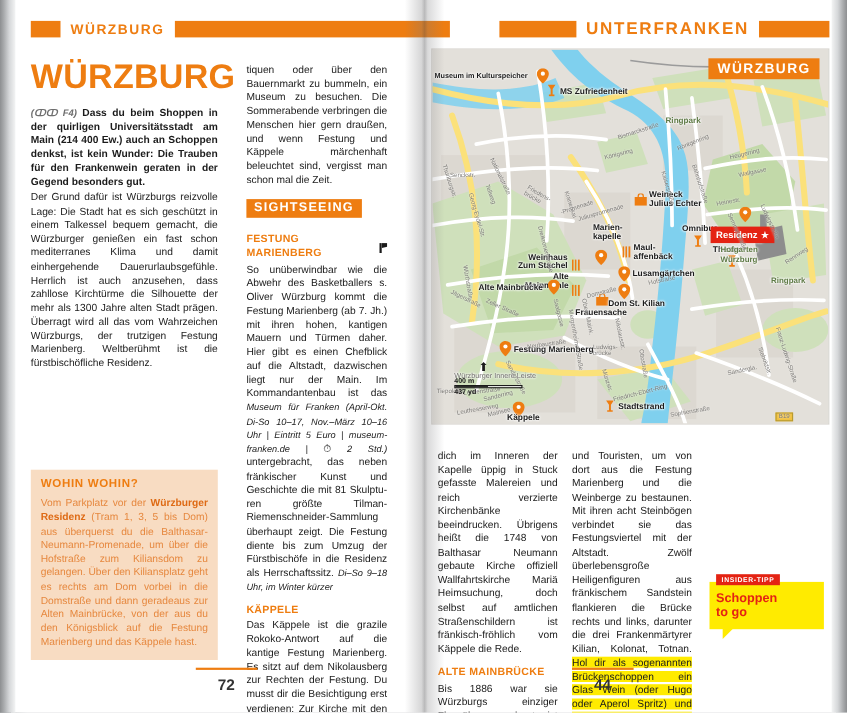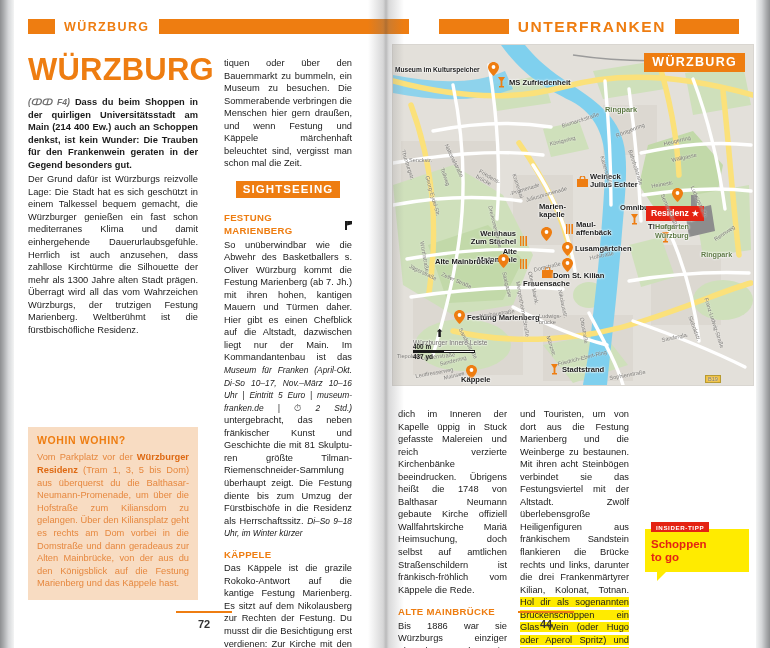--- a/index.html
+++ b/index.html
@@ -40,21 +40,21 @@
     z-index: 30; pointer-events: none;
   }
 
   
   .runhead {
     position: absolute; top: 18px; height: 17px;
     display: flex; align-items: center; gap: 0;
     z-index: 20;
   }
   .runhead.left { left: 28px; }
-  .runhead.right { right: 31px; flex-direction: row-reverse; margin-left: 16px; }
+  .runhead.right { right: 16px; flex-direction: row-reverse; margin-left: 16px; }
   .rh-block {
     background: #EE7D11; height: 15px; width: 27px; display:block;
   }
   .rh-bar {
     background: #EE7D11; height: 15px; display:block;
   }
   .rh-text {
     color: #EE7D11; font-weight: 700; font-size: 12.5px;
     letter-spacing: 1.4px; padding: 0 9px; white-space: nowrap;
   }
@@ -115,21 +115,21 @@
     color: #EE7D11; font-weight: 800; font-size: 10.5px;
     letter-spacing: 0.6px; margin-bottom: 5px;
   }
   .wz-body {
     color: #E6883F; font-size: 9.3px; line-height: 12.6px; text-align: justify;
   }
   .wz-body b { color: #DE6A14; font-weight: 700; }
 
   
   .pagenum {
-    position: absolute; bottom: 18px; font-weight: 800; font-size: 11px; color: #333;
+    position: absolute; bottom: 18px; font-weight: 800; font-size: 14px; color: #333;
   }
   .pagenum .rule {
     position: absolute; left: 50%; transform: translateX(-50%);
     top: -7px; width: 56px; height: 1.6px; background: #EE7D11;
   }
   .pn-left  { left: 198px; }
   .pn-right { left: 540px; }
 
   
   .map {
@@ -220,21 +220,21 @@
 
   <div class="lp-title">WÜRZBURG</div>
 
   <div class="col col1">
     <p class="lead"><span class="mapref">(ↀↀ F4)</span> <span>Dass du beim Shoppen in der quirligen Universitätsstadt am Main (214 400 Ew.) auch an Schoppen denkst, ist kein Wunder: Die Trauben für den Frankenwein geraten in der Gegend besonders gut.</span></p>
     <p style="margin-top:2px">Der Grund dafür ist Würzburgs reizvolle Lage: Die Stadt hat es sich geschützt in einem Talkessel bequem gemacht, die Würzburger genießen ein fast schon mediterranes Klima und damit einhergehende Dauerurlaubsgefühle. Herrlich ist auch anzusehen, dass zahllose Kirchtürme die Silhouette der mehr als 1300 Jahre alten Stadt prägen. Überragt wird all das vom Wahrzeichen Würzburgs, der trutzigen Festung Marienberg. Weltberühmt ist die fürstbischöfliche Residenz.</p>
   </div>
 
   <div class="col col2">
     <p>tiquen oder über den Bauernmarkt zu bummeln, ein Museum zu besuchen. Die Sommerabende verbringen die Menschen hier gern draußen, und wenn Festung und Käppele märchenhaft beleuchtet sind, vergisst man schon mal die Zeit.</p>
-    <div style="text-align:center"><span class="sec-bar">SIGHTSEEING</span></div>
+    <div style="text-align:left"><span class="sec-bar">SIGHTSEEING</span></div>
 
     <div class="poi-head">
       <span>FESTUNG MARIENBERG</span>
       <span class="pin"></span>
     </div>
     <p><span>So unüberwindbar wie die Abwehr des Basketballers s. Oliver Würzburg kommt die Festung Marienberg (ab 7. Jh.) mit ihren hohen, kantigen Mauern und Türmen daher. Hier gibt es einen Chefblick auf die Altstadt, dazwischen liegt nur der Main. Im Kommandantenbau ist das </span><span class="it sm">Museum für Franken (April-Okt. Di-So 10–17, Nov.–März 10–16 Uhr | Eintritt 5 Euro | museum-franken.de | </span><span>⏱</span> <span class="it sm">2 Std.)</span><span> untergebracht, das neben fränkischer Kunst und Geschichte die mit 81 Skulptu-ren größte Tilman-Riemenschneider-Sammlung überhaupt zeigt. Die Festung diente bis zum Umzug der Fürstbischöfe in die Residenz als Herrschaftssitz. </span><span class="it sm">Di–So 9–18 Uhr, im Winter kürzer</span></p>
 
     <div class="poi-head">
       <span>KÄPPELE</span>
     </div>

